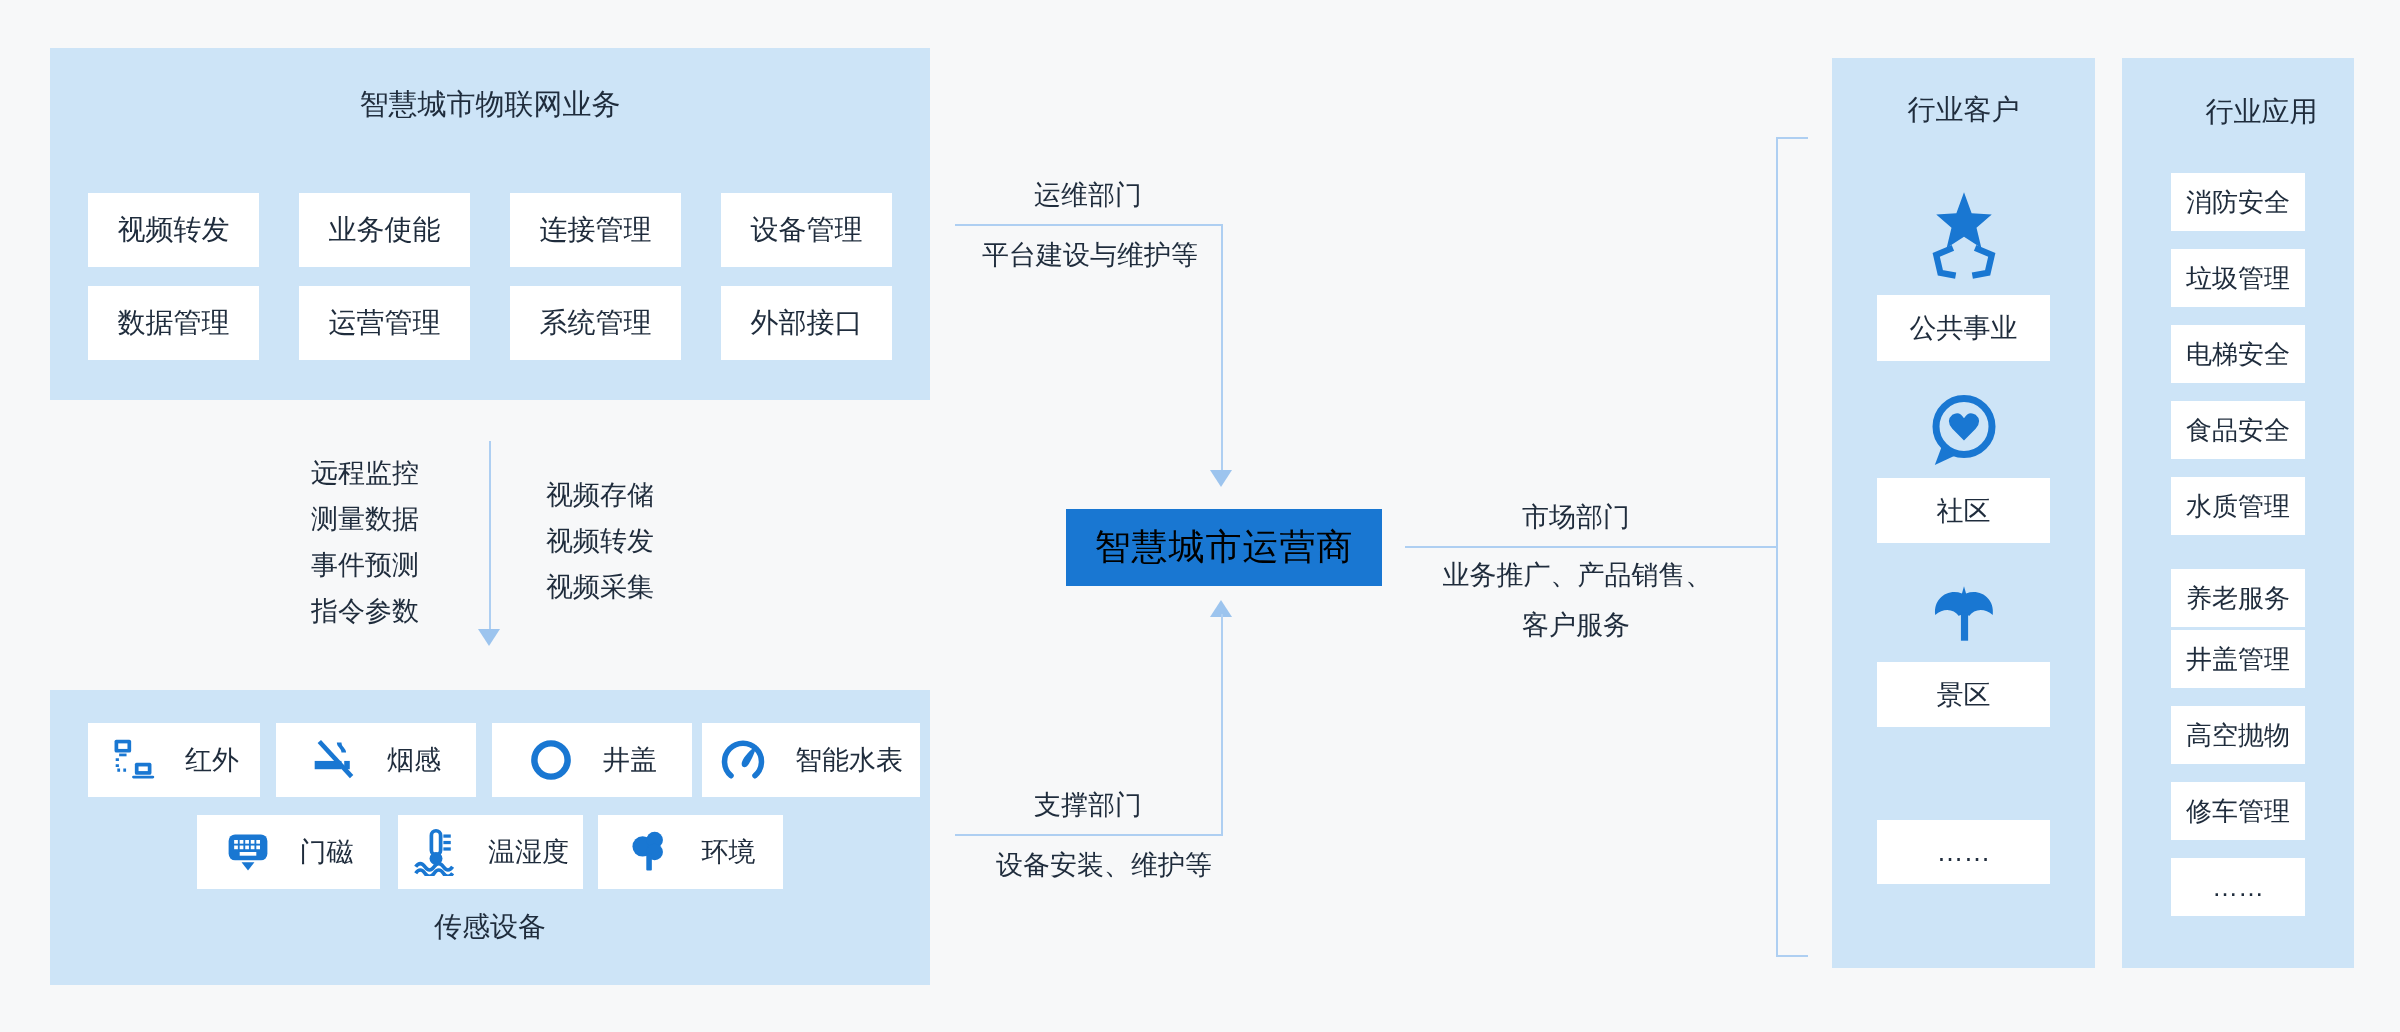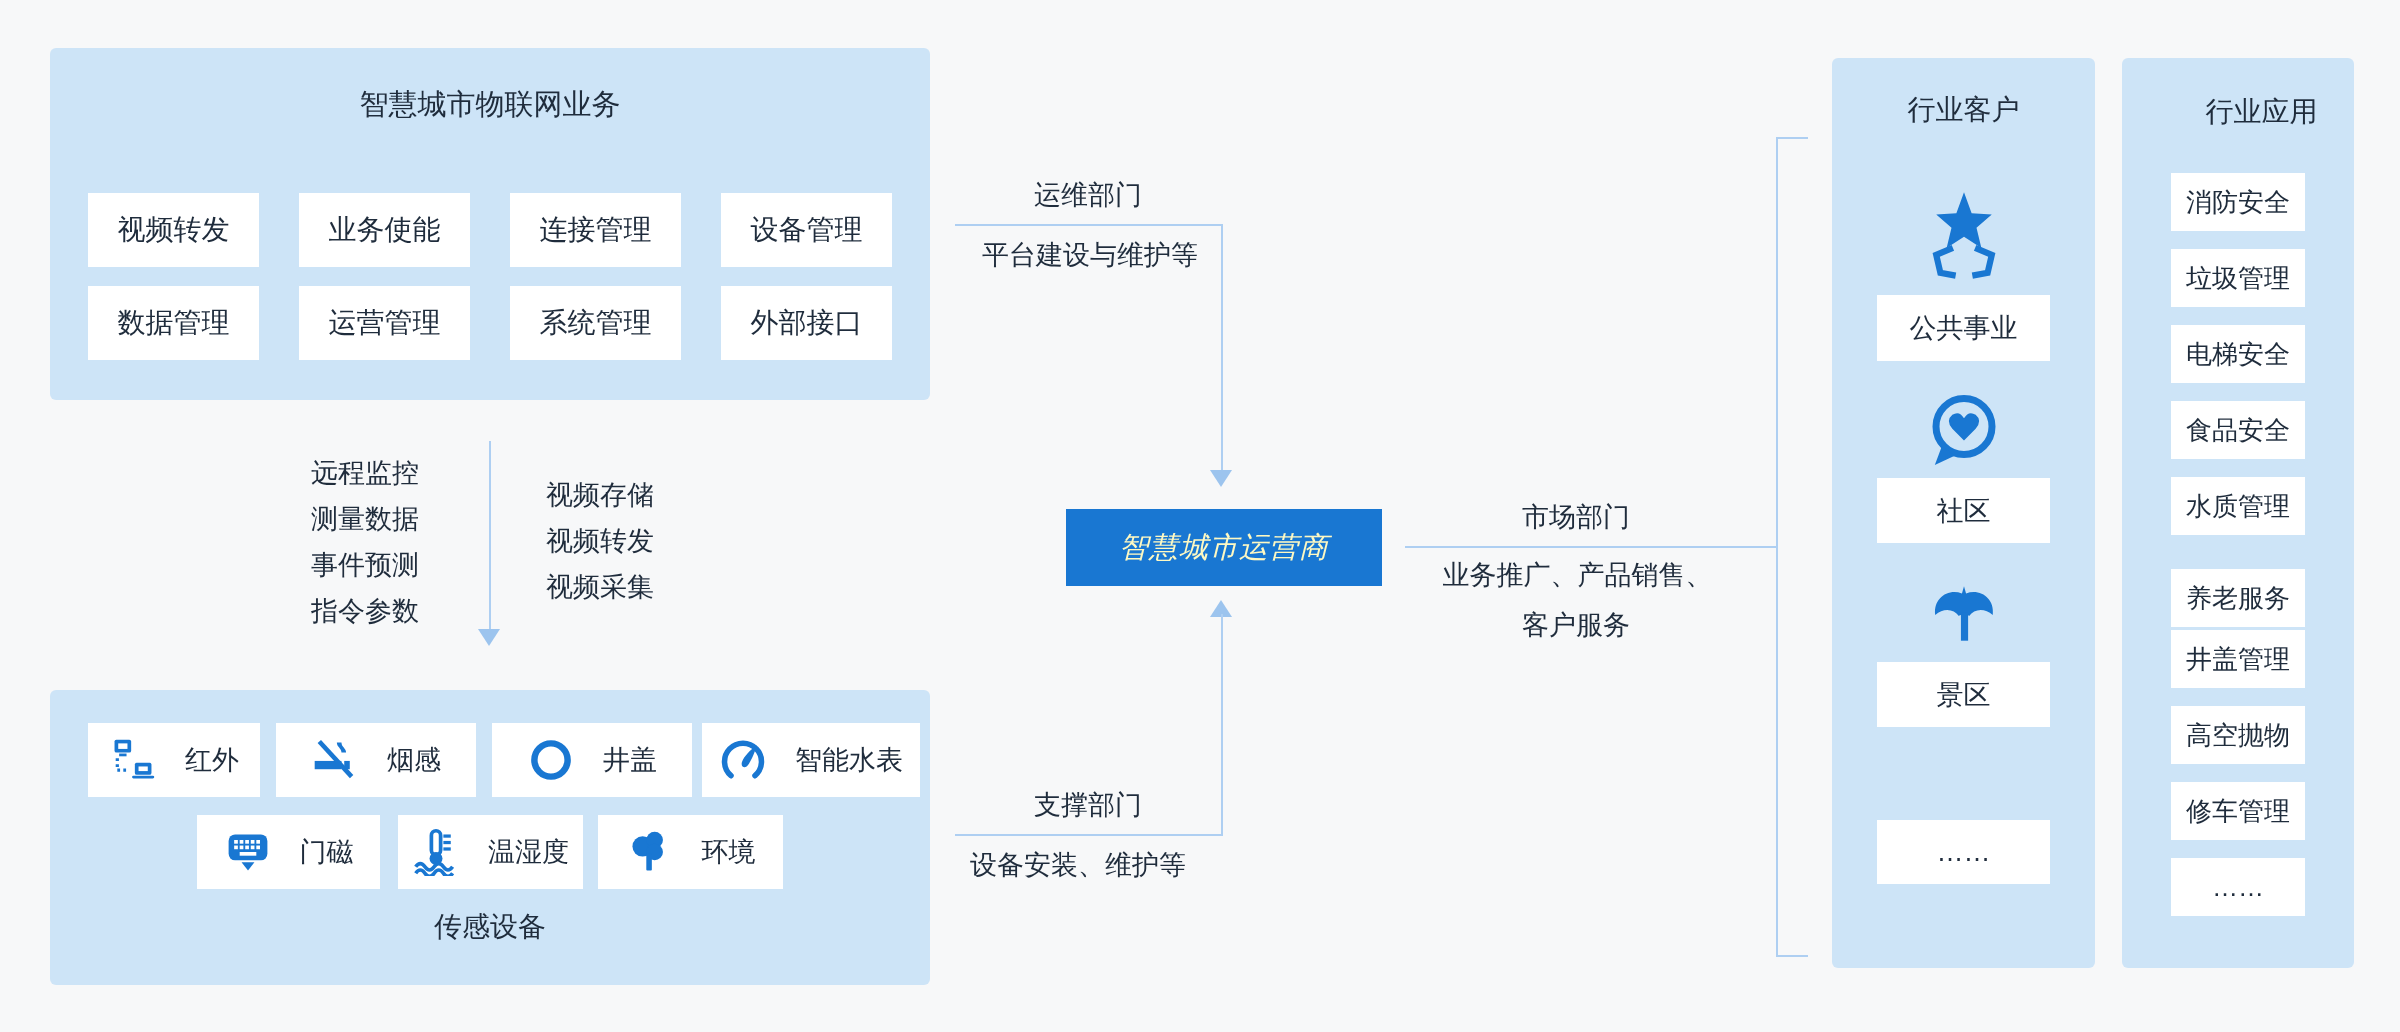--- a/index.html
+++ b/index.html
@@ -1,38 +1,38 @@
 <!DOCTYPE html>
 <html><head>
 <meta charset="utf-8">
 <style>
   * { box-sizing: border-box; margin: 0; padding: 0; }
   html,body { background:#f7f8f9; }
   body { font-family:"Liberation Sans","DejaVu Sans",sans-serif; color:#1f2c3c; }
   .canvas { position:relative; width:2400px; height:1032px; background:#f7f8f9; overflow:hidden; }
-  .panel { position:absolute; background:#cde4f7;border-radius:6px; }
+  .panel { position:absolute; background:#cde4f7; }
   .panel-title { position:absolute; left:0; right:0; text-align:center; font-size:28px; line-height:32px; }
   .two-line-title { position:absolute; left:0; right:0; text-align:center; font-size:29px; line-height:40px; }
   .white-box { position:absolute; background:#ffffff; display:flex; align-items:center; justify-content:center; }
   .module-grid { position:absolute; left:38px; top:145px; width:804px; display:grid;
                  grid-template-columns:repeat(4,1fr); column-gap:40px; row-gap:19px; }
   .module-grid .module { position:static; height:74px; font-size:28px; }
   .sensor-box { gap:28px; font-size:27px; }
   .sensor-box .icon { display:flex; align-items:center; justify-content:center; }
   .caption { position:absolute; left:0; right:0; text-align:center; font-size:28px; }
   .flow-text { position:absolute; text-align:center; font-size:27px; line-height:34px; }
   .stack { position:absolute; text-align:center; font-size:27px; line-height:46px; }
   .hline { position:absolute; height:2px; background:#aecff2; }
   .vline { position:absolute; width:2px; background:#aecff2; }
   .arrow-down { position:absolute; width:0; height:0;
     border-left:11px solid transparent; border-right:11px solid transparent; border-top:17px solid #9cc4ee; }
   .arrow-up { position:absolute; width:0; height:0;
     border-left:11px solid transparent; border-right:11px solid transparent; border-bottom:17px solid #9cc4ee; }
-  .operator { position:absolute; background:#1977d2; color:#fef9c3; display:flex;
-              align-items:center; justify-content:center; font-size:29px; letter-spacing:1px;font-style:italic; }
+  .operator { position:absolute; background:#1977d2; color:#000000; display:flex;
+              align-items:center; justify-content:center; font-size:36px; letter-spacing:1px; }
   .icon-row { position:absolute; left:0; right:0; display:flex; justify-content:center; }
   .cust-box { left:45px; width:173px; font-size:27px; }
   .app-box { left:49px; width:134px; height:58px; font-size:26px; }
 </style>
 </head>
 <body>
 
 <div class="canvas">
 
   <section class="panel" style="left:50px; top:48px; width:880px; height:352px;">
@@ -179,21 +179,21 @@
   <div class="vline" style="left:1221px; top:224px; height:248px;"></div>
   <div class="arrow-down" style="left:1210px; top:470px;"></div>
   <div class="flow-text" style="left:950px; top:238px; width:280px;">平台建设与维护等</div>
 
   <div class="operator" style="left:1066px; top:509px; width:316px; height:77px;">智慧城市运营商</div>
 
   <div class="arrow-up" style="left:1210px; top:600px;"></div>
   <div class="vline" style="left:1221px; top:614px; height:222px;"></div>
   <div class="hline" style="left:955px; top:834px; width:268px;"></div>
   <div class="flow-text" style="left:998px; top:788px; width:180px;">支撑部门</div>
-  <div class="flow-text" style="left:938px; top:848px; width:280px;">设备安装、维护等</div>
+  <div class="flow-text" style="left:964px; top:848px; width:280px;">设备安装、维护等</div>
 
   <div class="hline" style="left:1405px; top:546px; width:372px;"></div>
   <div class="flow-text" style="left:1476px; top:500px; width:200px;">市场部门</div>
   <div class="flow-text" style="left:1420px; top:558px; width:315px;">业务推广、产品销售、</div>
   <div class="flow-text" style="left:1476px; top:608px; width:200px;">客户服务</div>
 
   <div class="vline" style="left:1776px; top:137px; height:820px;"></div>
   <div class="hline" style="left:1776px; top:137px; width:32px;"></div>
   <div class="hline" style="left:1776px; top:955px; width:32px;"></div>
 

